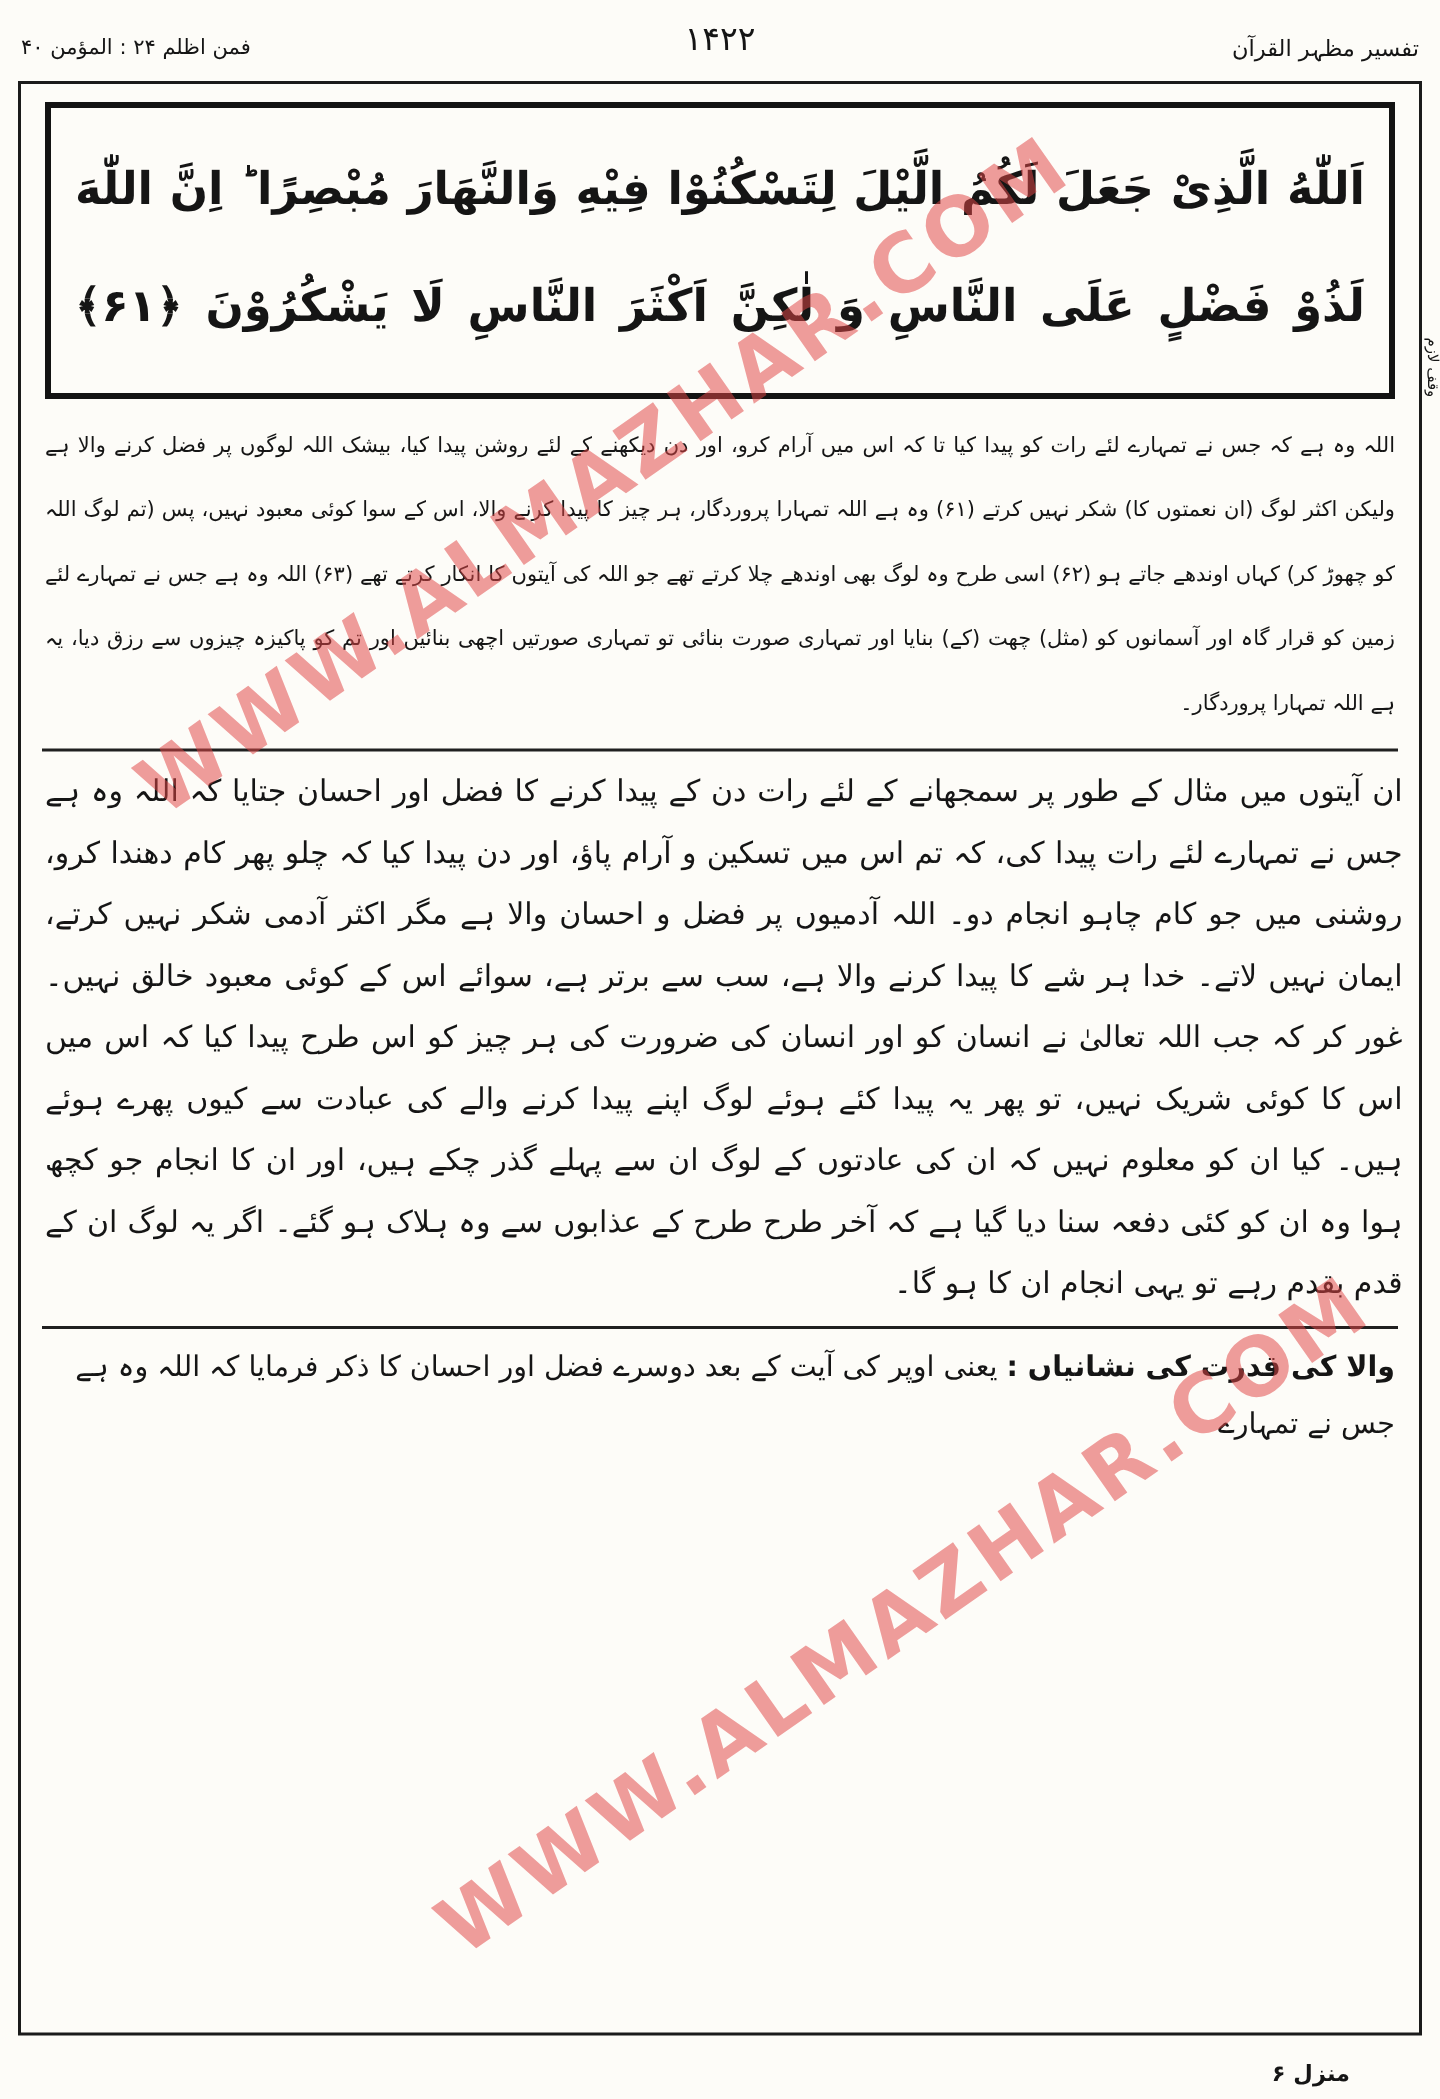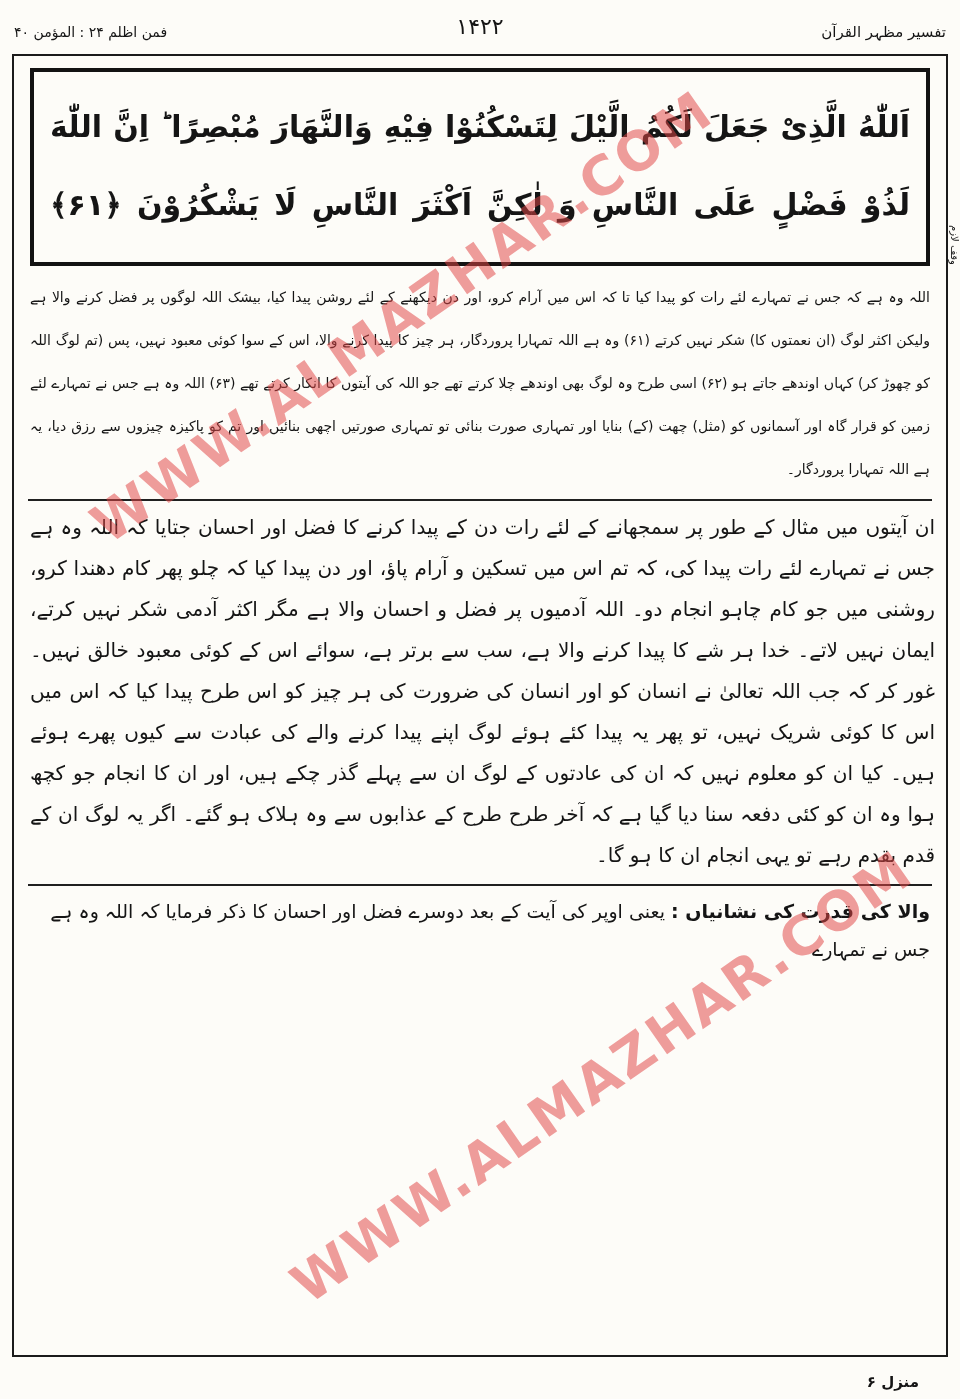--- a/index.html
+++ b/index.html
@@ -65,21 +65,21 @@
   }
 
   .note-line {
     margin:4px 6px 0 6px;
     font-size:19px; line-height:38px;
     direction:rtl; text-align:right;
   }
   .note-line .note-heading { font-weight:bold; }
 
   .footer-catchword {
-    position:absolute; bottom:8px; right:41px;
+    position:absolute; bottom:8px; right:60px;
     font-size:15px; font-weight:bold; direction:rtl;
   }
 
   .margin-note {
     position:absolute; top:225px; right:0; width:12px;
     writing-mode:vertical-rl;
     font-size:10px; letter-spacing:1px; direction:rtl;
   }
 
   .watermark {

